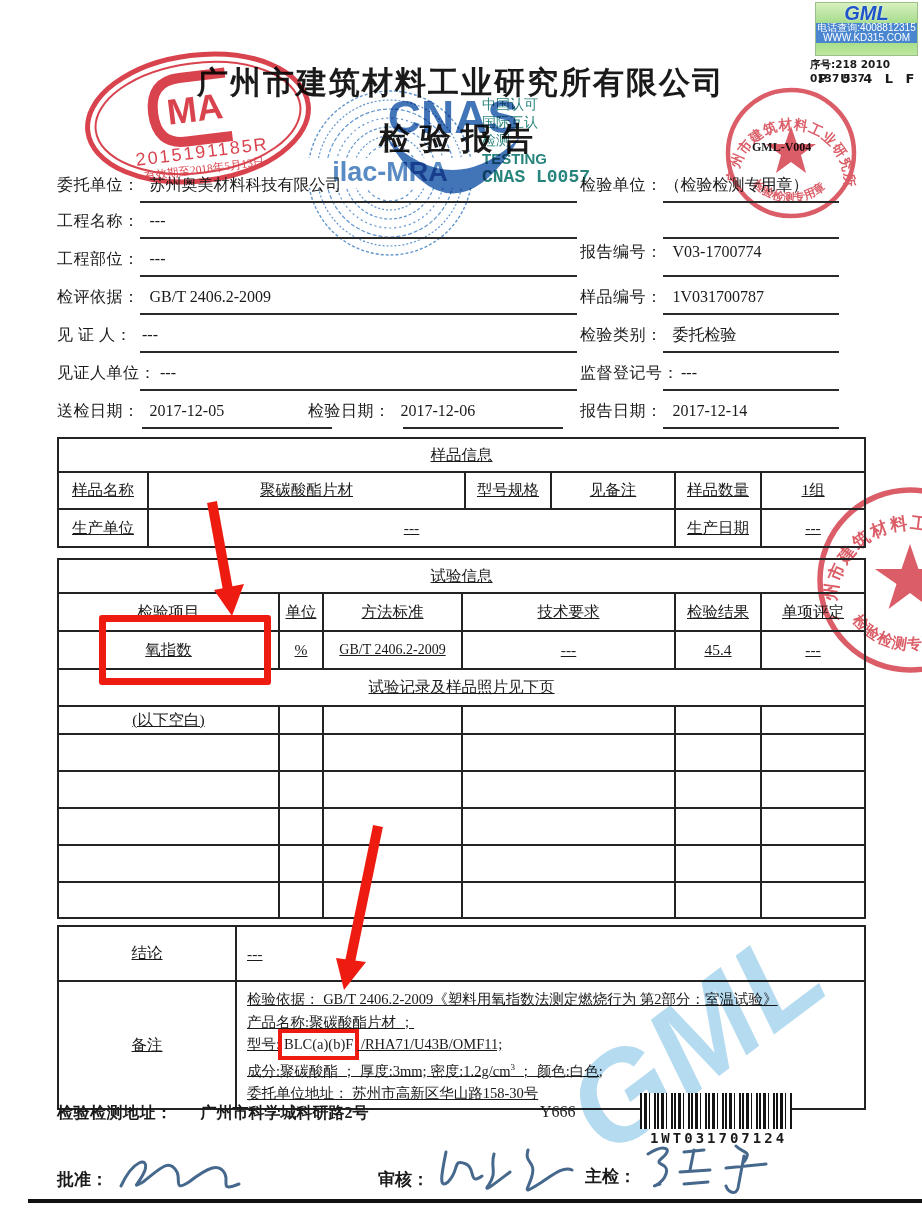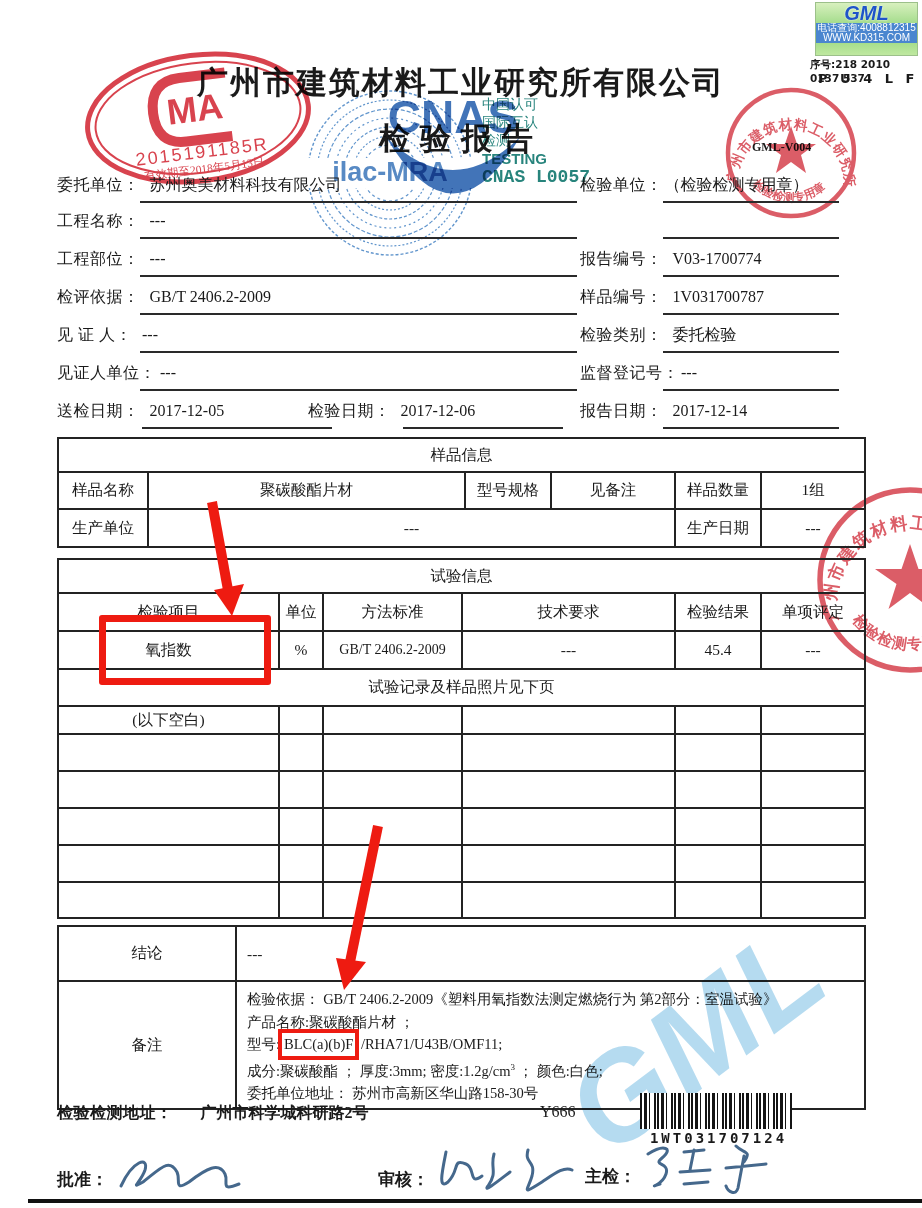--- a/index.html
+++ b/index.html
@@ -18,21 +18,21 @@
   #sticker .srow{font-family:Liberation Sans, sans-serif;font-size:10px;color:#fff;background:#4a86cf;
                  line-height:10px;white-space:nowrap;overflow:hidden;}
   #serial-line{left:810px;top:58px;font-size:10.5px;font-weight:bold;font-family:"DejaVu Sans",sans-serif;}
   #code-line{left:818px;top:71px;font-size:13px;font-weight:bold;letter-spacing:4px;font-family:"DejaVu Sans",sans-serif;}
   
   .field{position:absolute;font-size:16px;white-space:nowrap;}
   .field .lab{letter-spacing:0.5px;}
   .field .val{margin-left:10px;font-family:"Liberation Serif",serif;}
   .fline{position:absolute;height:2px;background:#2a2a2a;}
   
-  table{border-collapse:collapse;table-layout:fixed;}
+  table{border-collapse:collapse;table-layout:fixed;text-decoration:underline;}
   td{border:2px solid #232323;font-size:15.5px;text-align:center;vertical-align:middle;
      padding:0;overflow:hidden;}
   #remarks-cell{text-align:left;padding:6px 8px 4px 10px;font-size:14.5px;line-height:22.5px;vertical-align:top;}
   .boxed-red{border:4px solid #ee1b11;margin:-4px -2px;padding:0 2px;display:inline-block;}
   sup{font-size:9px;}
   
   .stamp{mix-blend-mode:multiply;}
   #watermark{left:570px;top:930px;width:380px;height:230px;transform:rotate(-37deg);
              font-family:"Liberation Sans",sans-serif;font-size:125px;font-weight:bold;font-style:italic;
              color:rgba(120,190,228,0.55);letter-spacing:2px;mix-blend-mode:multiply;}
@@ -144,21 +144,21 @@
   <div class="field" style="left:57px;top:363px">
     <span class="lab">见证人单位：</span><span class="val" style="margin-left:4px">---</span></div>
   <div class="field" style="left:57px;top:401px">
     <span class="lab">送检日期：</span><span class="val">2017-12-05</span></div>
 
   <div class="field" style="left:308px;top:401px">
     <span class="lab">检验日期：</span><span class="val">2017-12-06</span></div>
 
   <div class="field" style="left:580px;top:175px">
     <span class="lab">检验单位：</span><span class="val" style="margin-left:2px">（检验检测专用章）</span></div>
-  <div class="field" style="left:580px;top:249px">
+  <div class="field" style="left:580px;top:242px">
     <span class="lab">报告编号：</span><span class="val">V03-1700774</span></div>
   <div class="field" style="left:580px;top:287px">
     <span class="lab">样品编号：</span><span class="val">1V031700787</span></div>
   <div class="field" style="left:580px;top:325px">
     <span class="lab">检验类别：</span><span class="val">委托检验</span></div>
   <div class="field" style="left:580px;top:363px">
     <span class="lab">监督登记号：</span><span class="val" style="margin-left:2px">---</span></div>
   <div class="field" style="left:580px;top:401px">
     <span class="lab">报告日期：</span><span class="val">2017-12-14</span></div>
 

